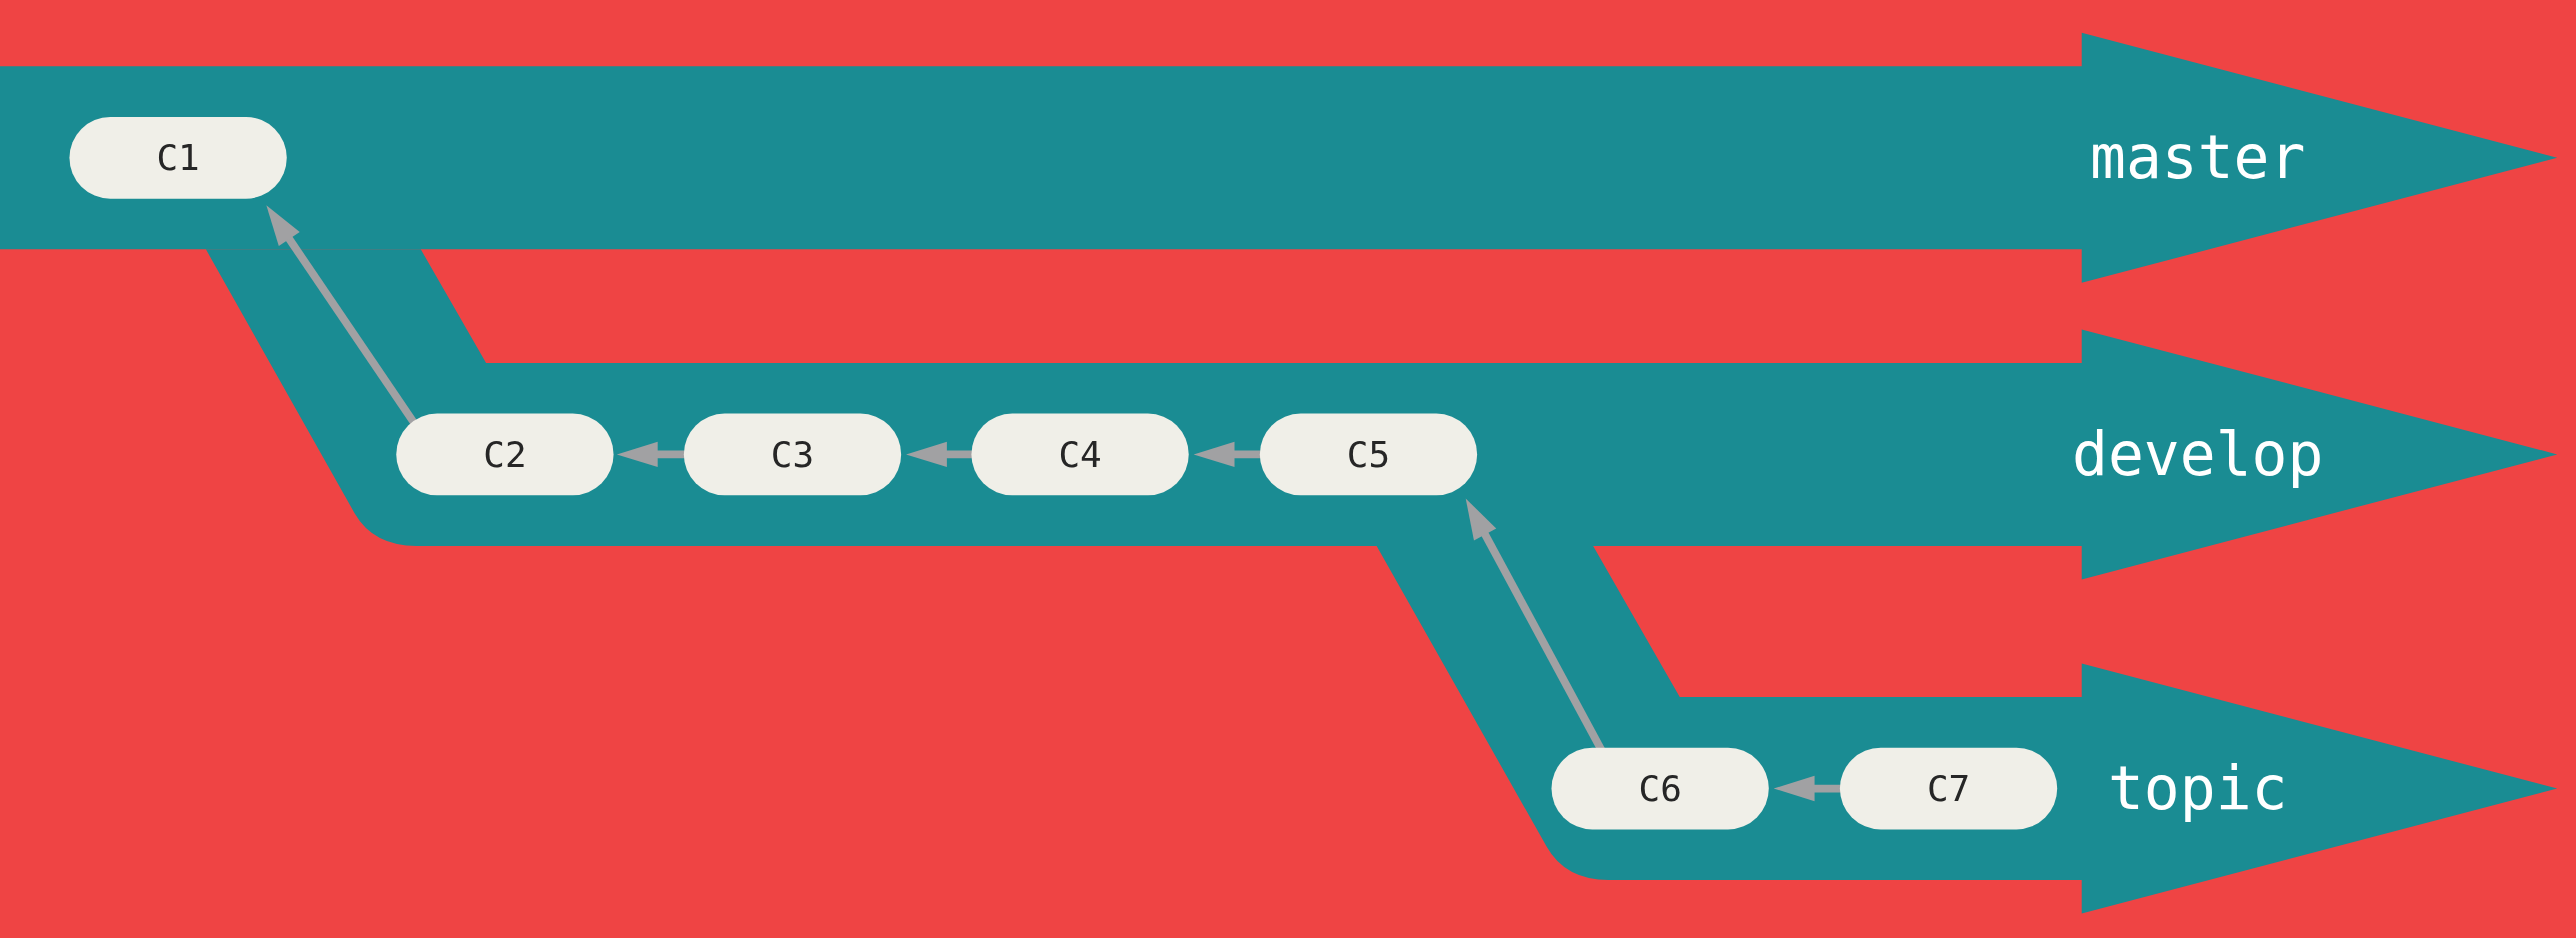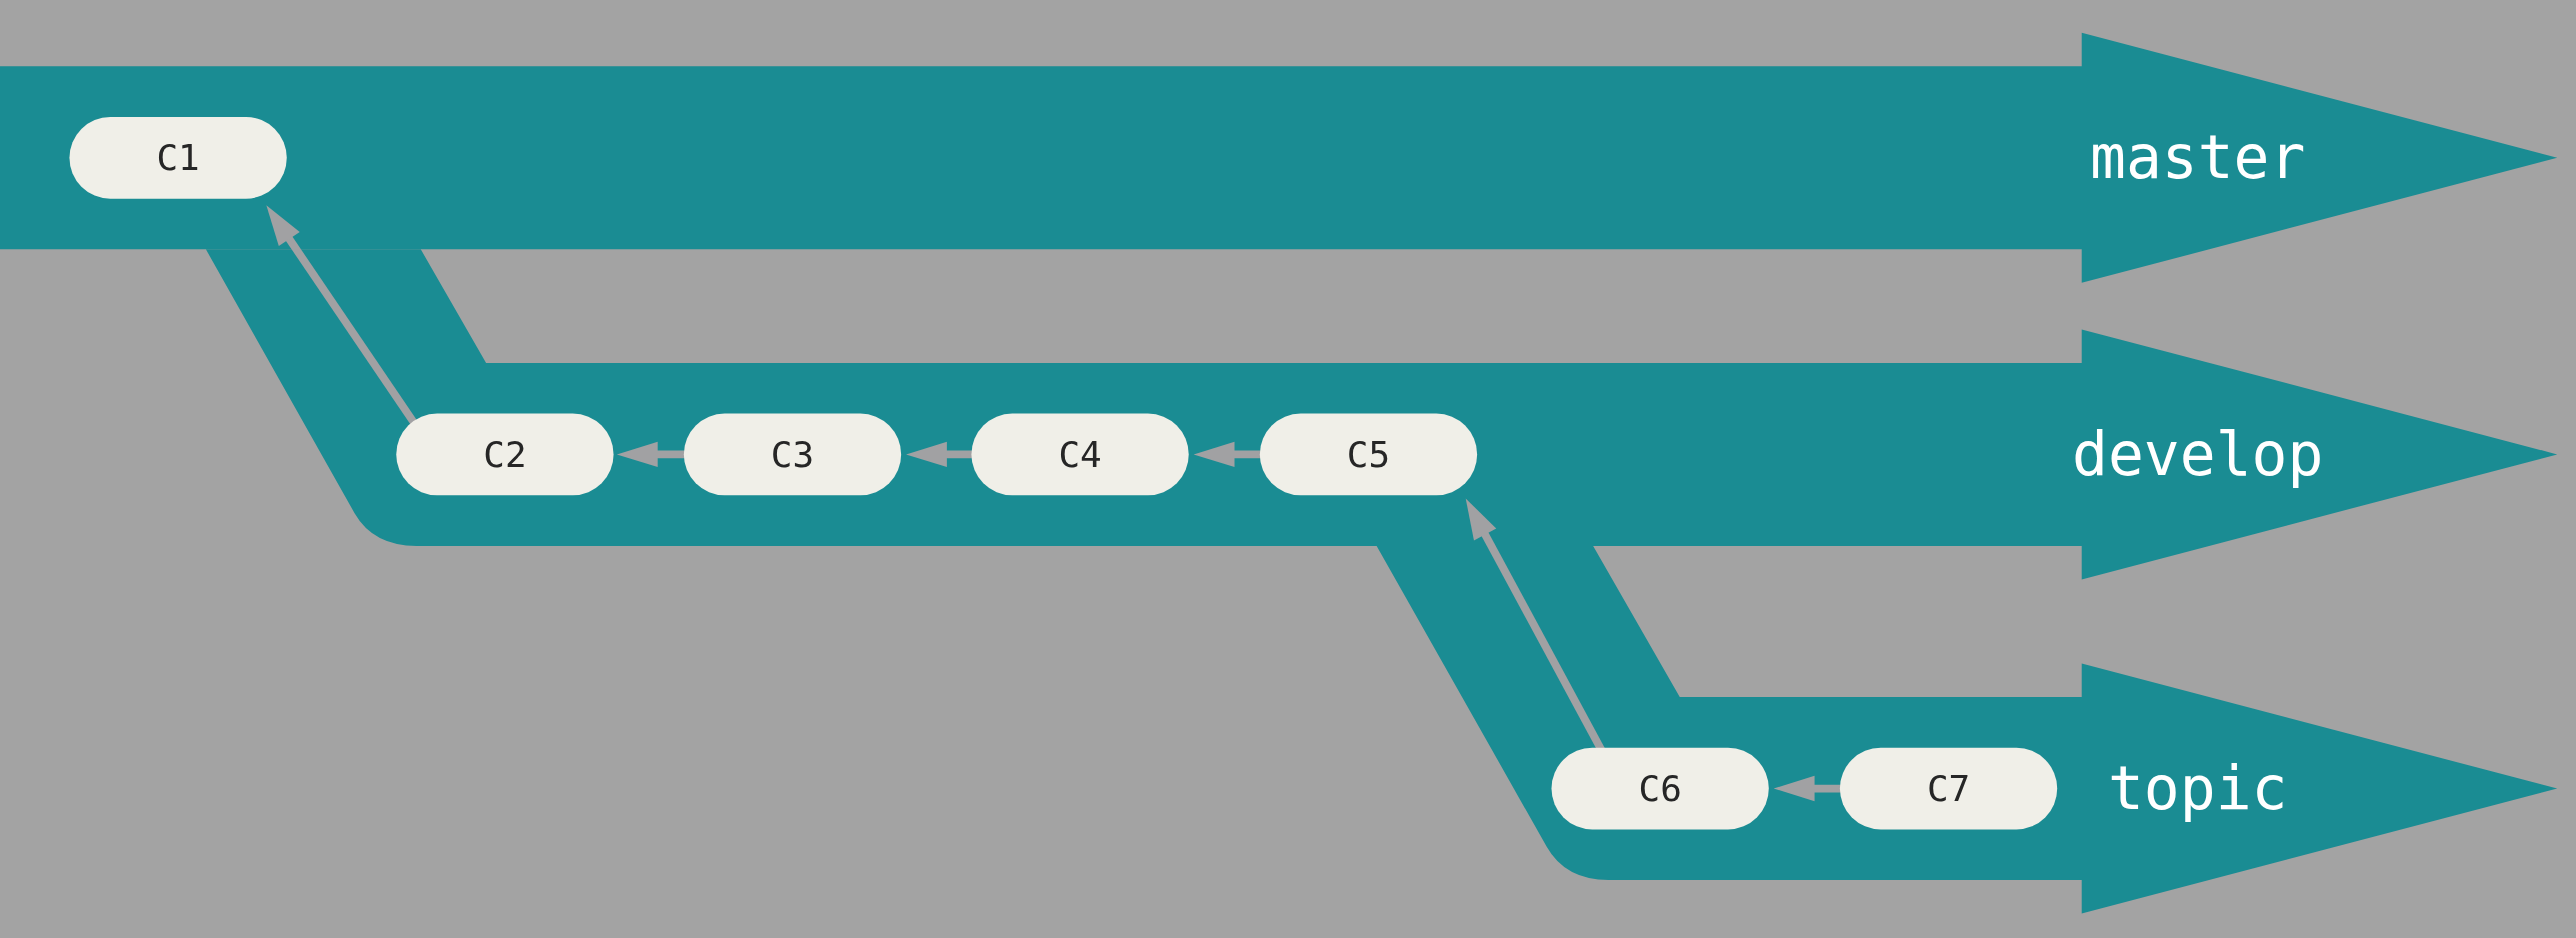--- a/index.html
+++ b/index.html
@@ -26,21 +26,21 @@
     font-family: "DejaVu Sans Mono", "Liberation Mono", monospace;
     font-size: 44px;
     fill: #262626;
     text-anchor: middle;
     dominant-baseline: central;
   }
 </style>
 </head>
 <body>
 
-<div id="stage" style="background: #a3a3a3;">
+<div id="stage" style="background: #ef4444;">
   <svg id="diagram-svg" width="2576" height="939" viewBox="0 0 3153 1149" xmlns="http://www.w3.org/2000/svg">
 
     <g id="bands-layer">
       <path id="band-master" class="band" d="M 0,81 H 2548 V 40 L 3130,193 L 2548,346 V 305 H 0 Z" fill="#1a8c93"></path>
       <path id="band-develop" class="band" d="M 252,305 H 515 L 595,444 H 2548 V 403 L 3130,556 L 2548,709 V 668 H 510 Q 457,668 434,628 Z" fill="#1a8c93"></path>
       <path id="band-topic" class="band" d="M 1685,668 H 1950 L 2056,853 H 2548 V 812 L 3130,965 L 2548,1118 V 1077 H 1969 Q 1916,1077 1893,1036 Z" fill="#1a8c93"></path>
     </g>
 
     <g id="edges-layer">
         <g>

